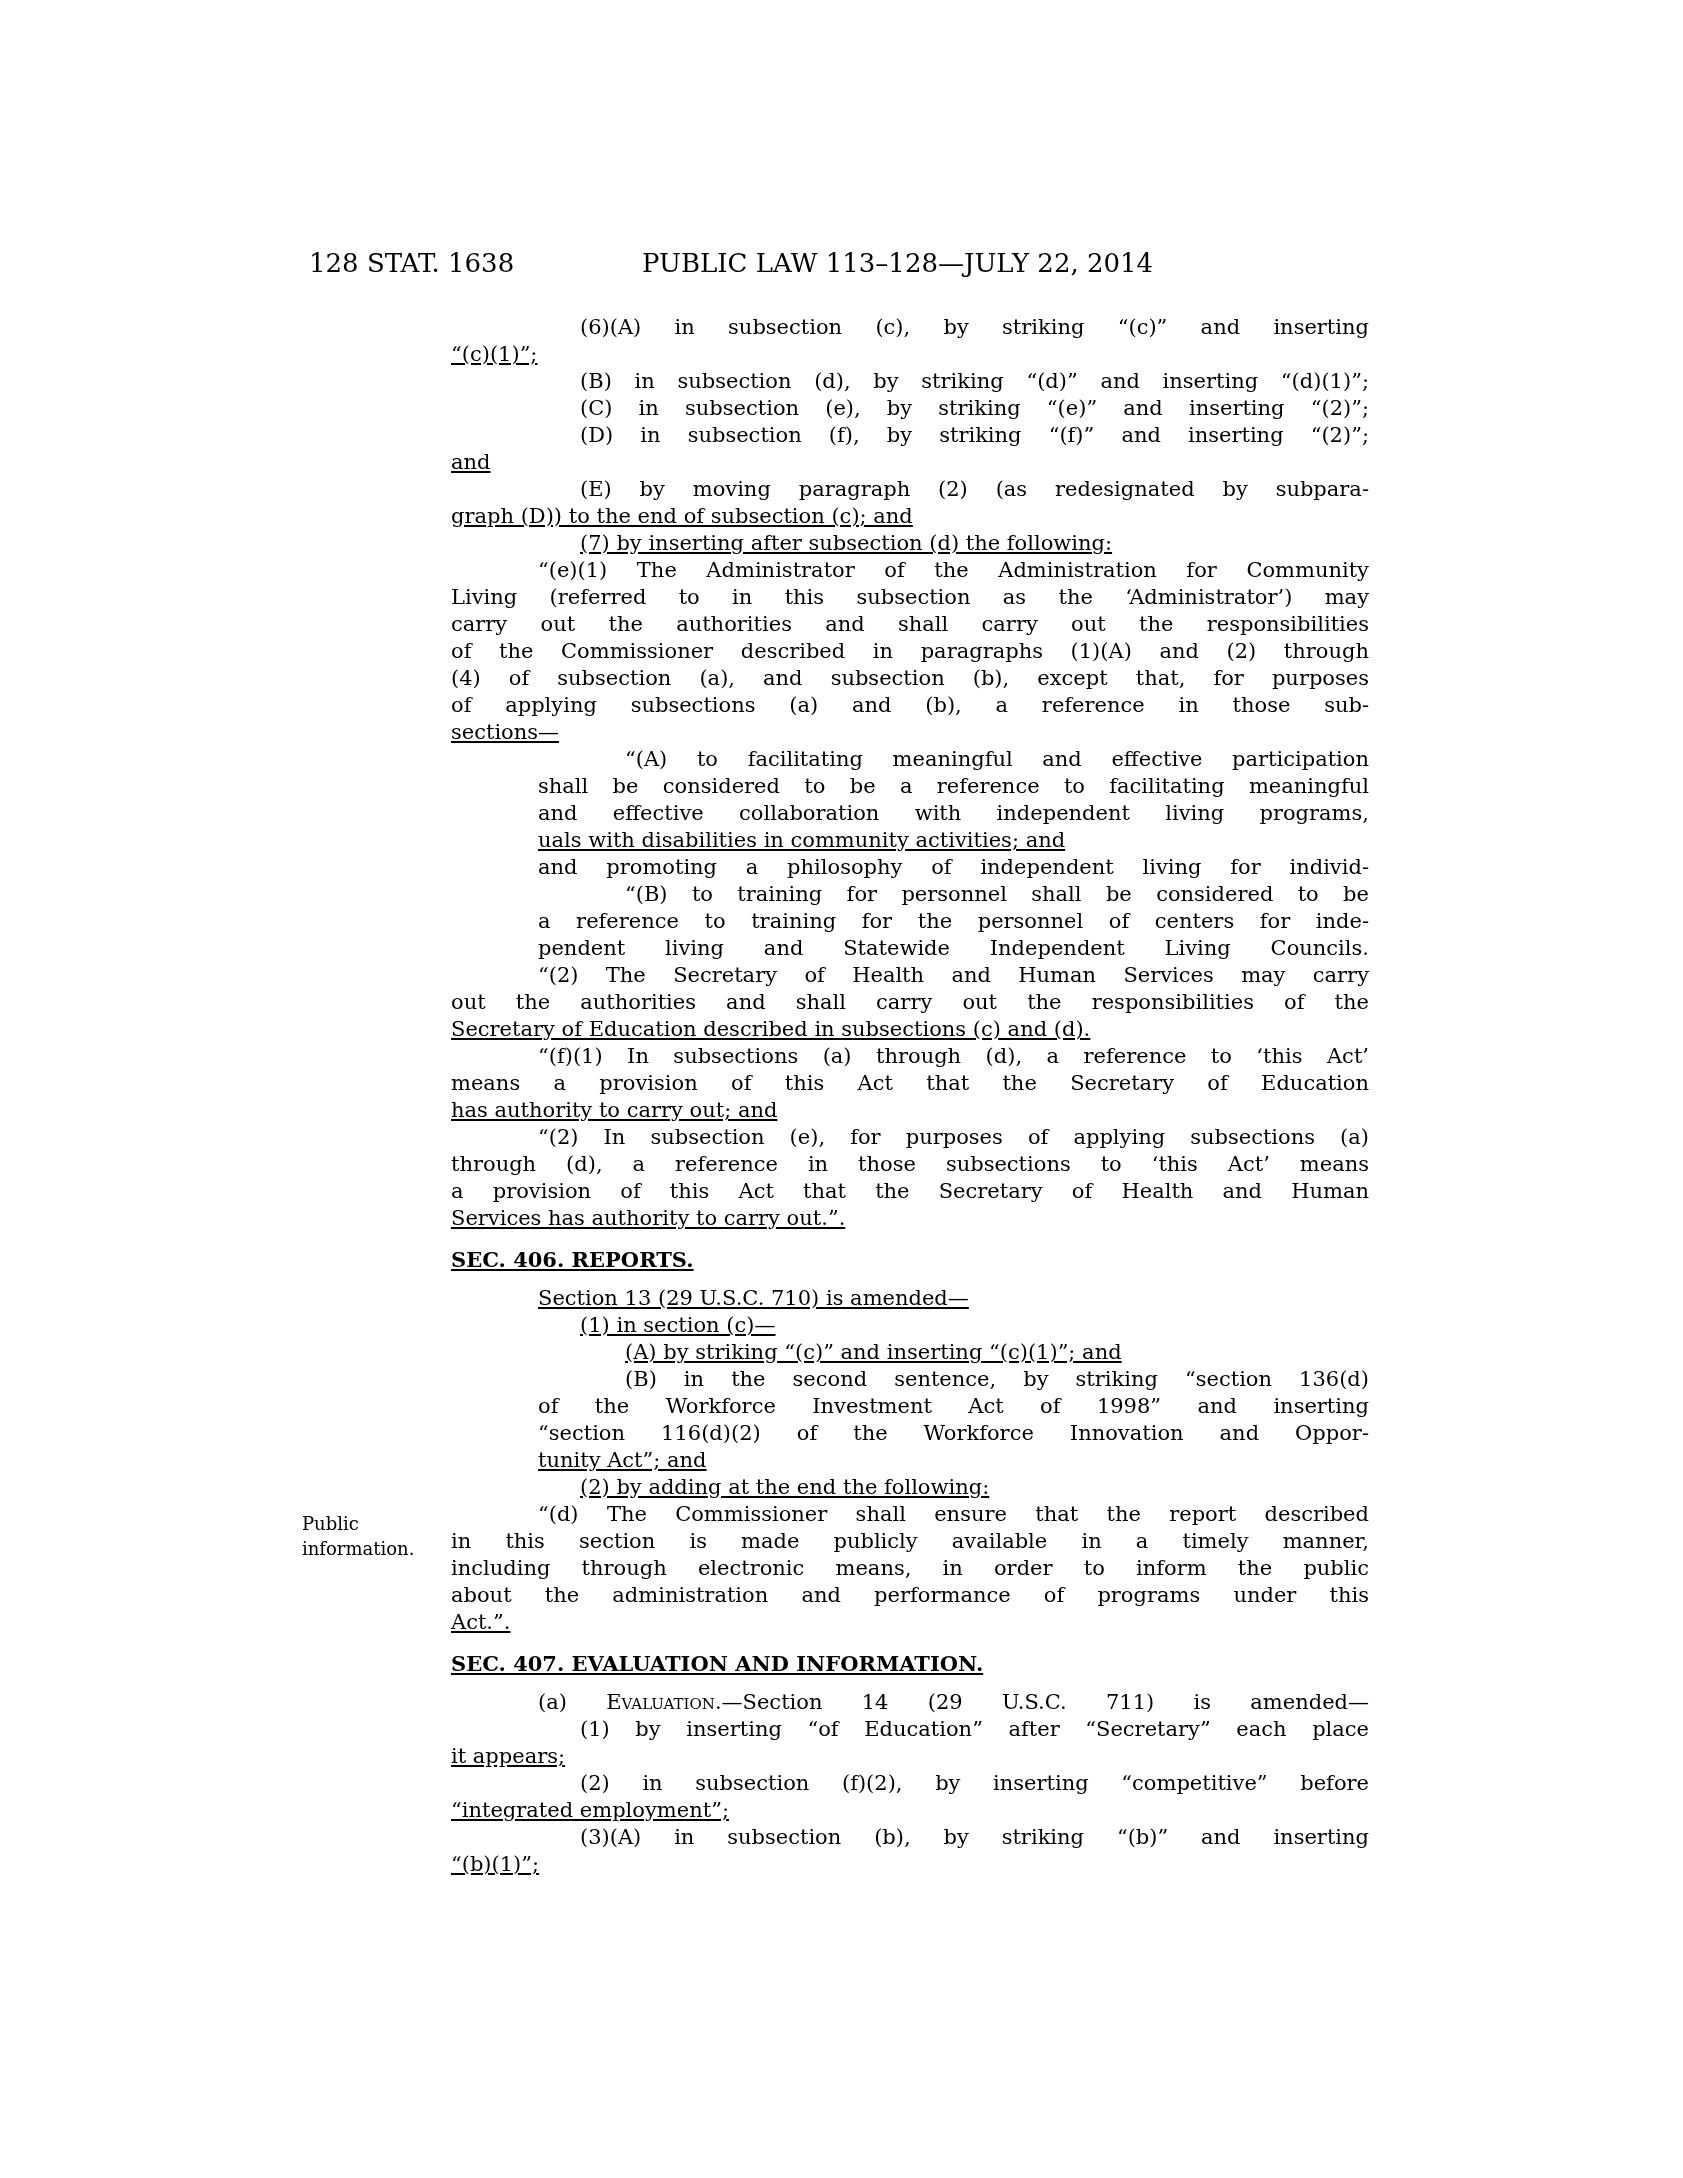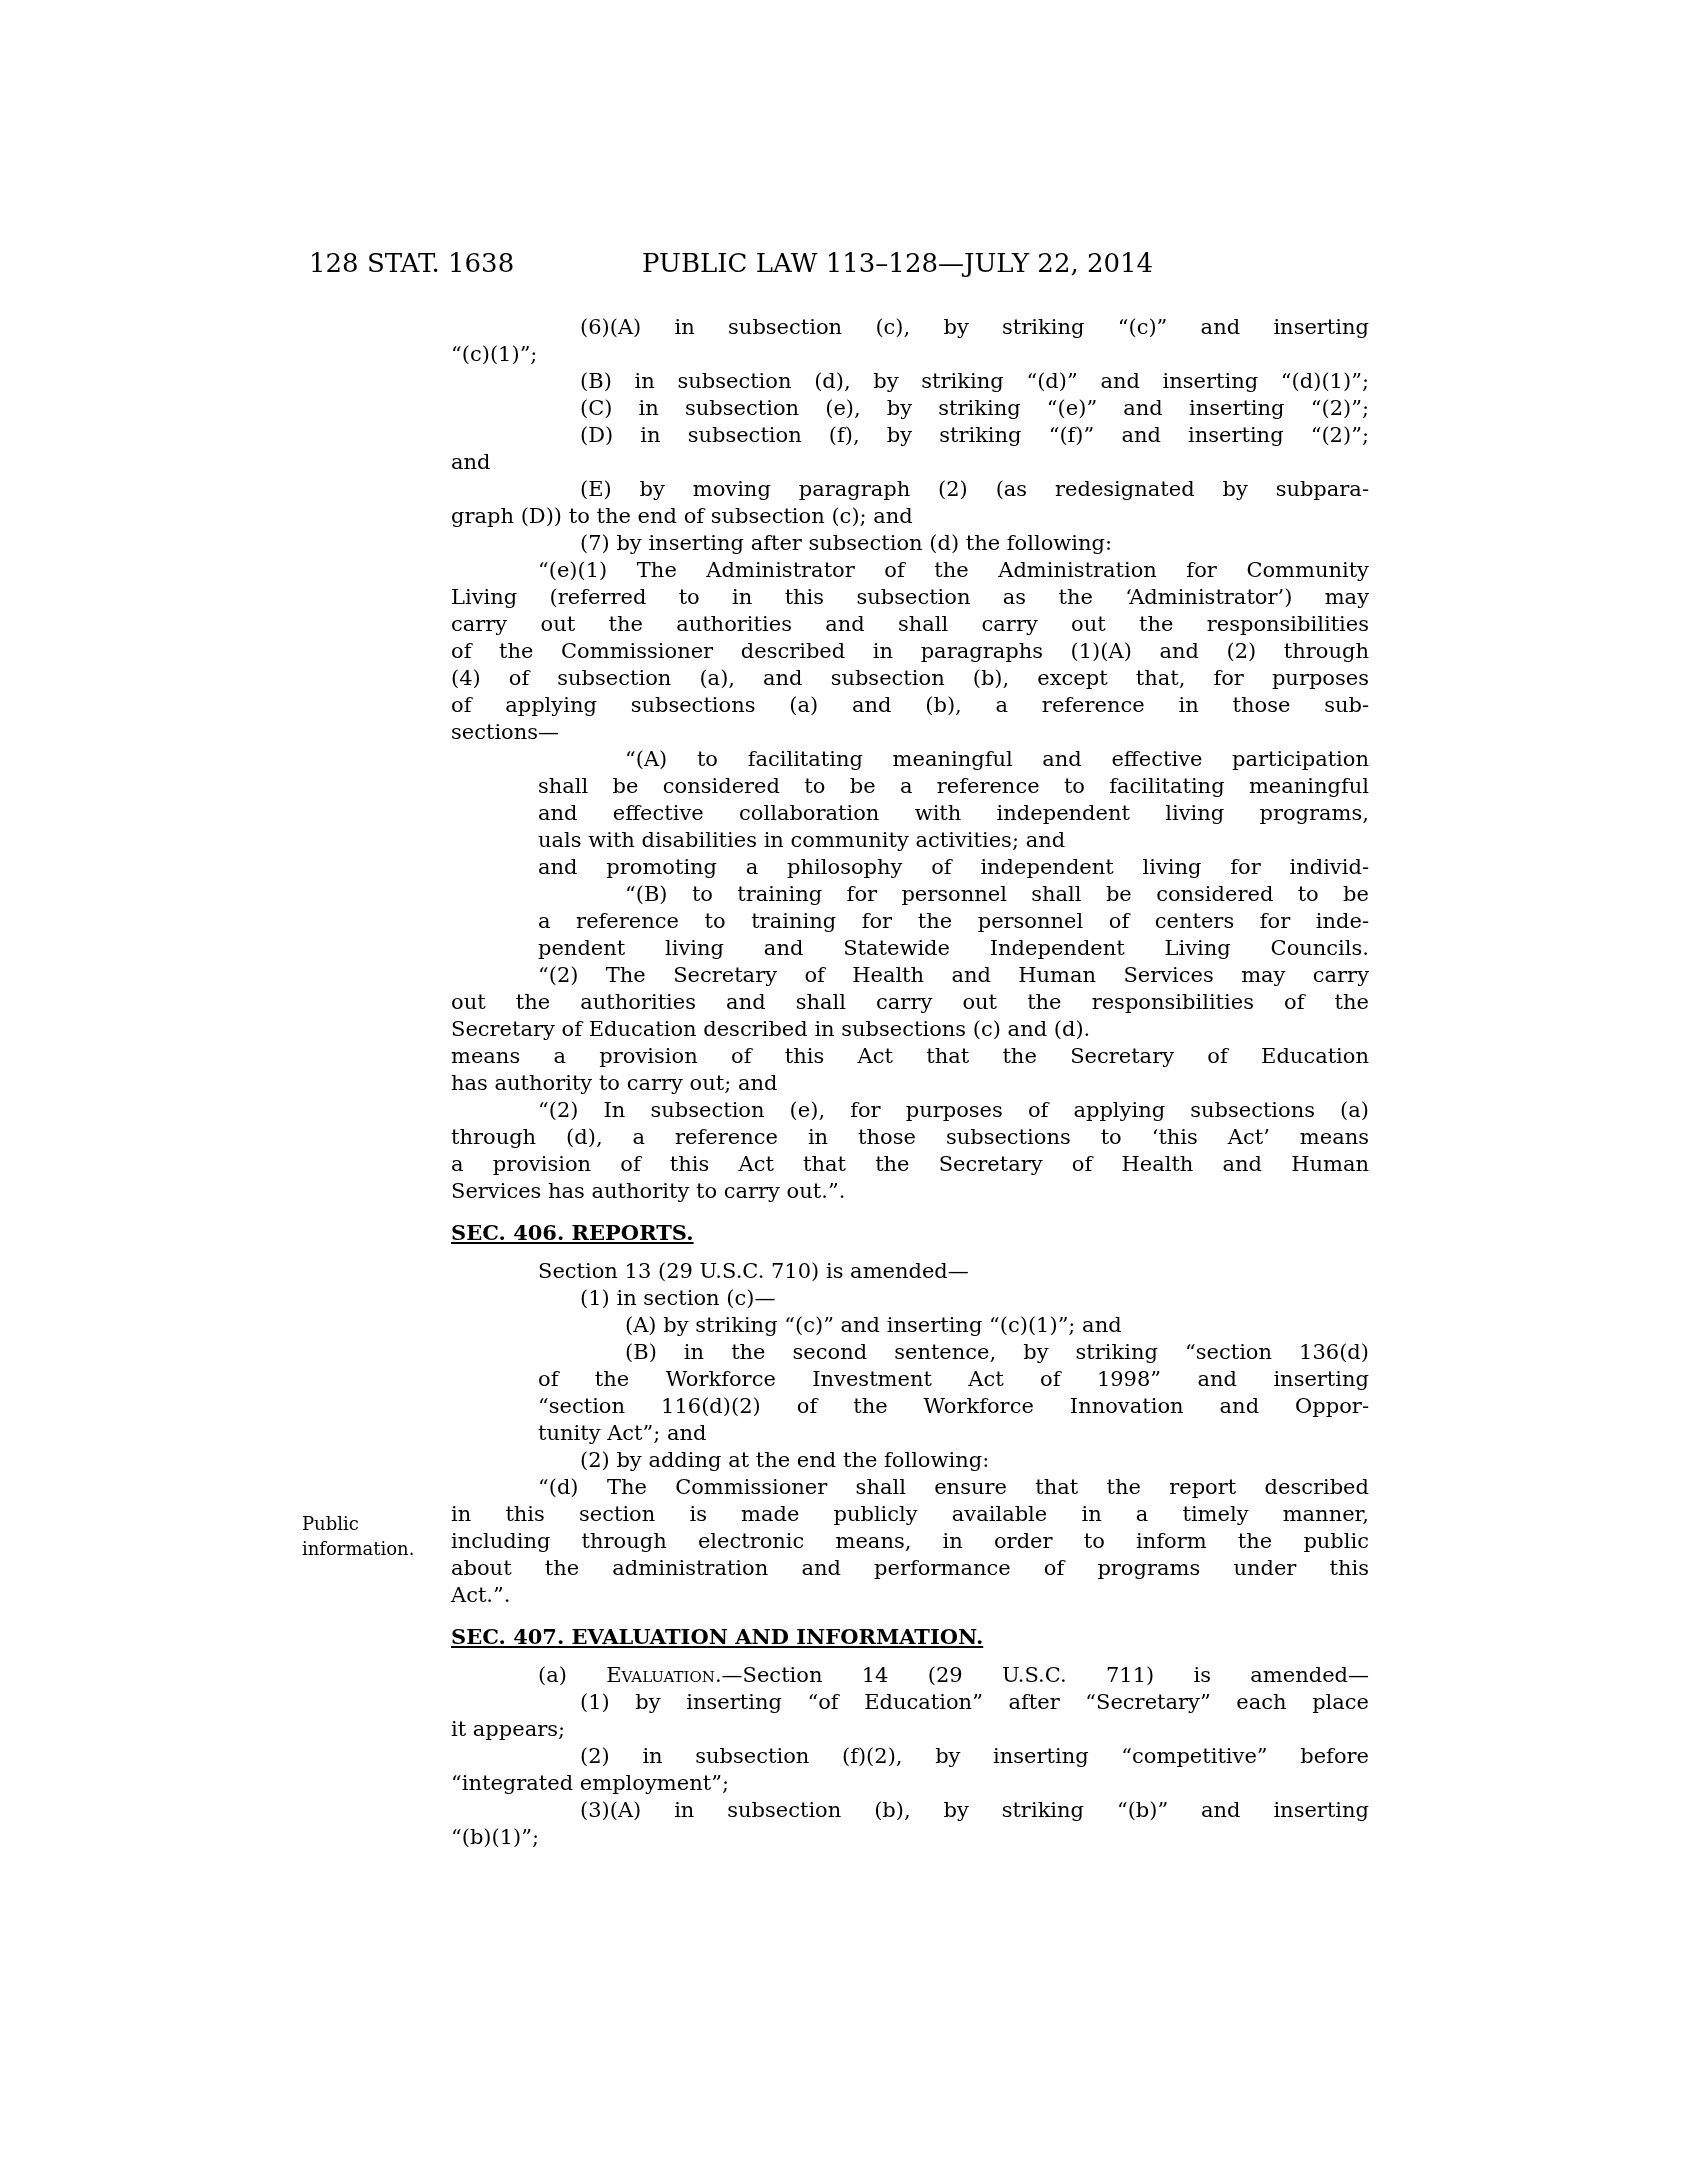--- a/index.html
+++ b/index.html
@@ -56,20 +56,21 @@
   }
   .line {
     text-align: justify;
     text-align-last: justify;
     height: 27px;
     overflow: visible;
   }
   .line.last {
     text-align: left;
     text-align-last: left;
+    text-decoration: underline;
   }
   .heading {
     font-weight: bold;
     margin: 14px 0 12px 0;
     text-align: left;
     text-align-last: left;
     height: 27px;
     text-decoration: underline;
   }
   .sc {
@@ -104,20 +105,21 @@
       <div class="line" style="padding-left: 87px;">shall be considered to be a reference to facilitating meaningful</div>
       <div class="line" style="padding-left: 87px;">and effective collaboration with independent living programs,</div>
       <div class="line last" style="padding-left: 87px;">uals with disabilities in community activities; and</div>
       <div class="line" style="padding-left: 87px;">and promoting a philosophy of independent living for individ-</div>
       <div class="line" style="padding-left: 174px;">“(B) to training for personnel shall be considered to be</div>
       <div class="line" style="padding-left: 87px;">a reference to training for the personnel of centers for inde-</div>
       <div class="line" style="padding-left: 87px;">pendent living and Statewide Independent Living Councils.</div>
       <div class="line" style="padding-left: 87px;">“(2) The Secretary of Health and Human Services may carry</div>
       <div class="line" style="padding-left: 0px;">out the authorities and shall carry out the responsibilities of the</div>
       <div class="line last" style="padding-left: 0px;">Secretary of Education described in subsections (c) and (d).</div>
+      <div class="line" style="padding-left: 87px;">“(f)(1) In subsections (a) through (d), a reference to ‘this Act’</div>
       <div class="line" style="padding-left: 0px;">means a provision of this Act that the Secretary of Education</div>
       <div class="line last" style="padding-left: 0px;">has authority to carry out; and</div>
       <div class="line" style="padding-left: 87px;">“(2) In subsection (e), for purposes of applying subsections (a)</div>
       <div class="line" style="padding-left: 0px;">through (d), a reference in those subsections to ‘this Act’ means</div>
       <div class="line" style="padding-left: 0px;">a provision of this Act that the Secretary of Health and Human</div>
       <div class="line last" style="padding-left: 0px;">Services has authority to carry out.”.</div>
       <div class="heading">SEC. 406. REPORTS.</div>
       <div class="line last" style="padding-left: 87px;">Section 13 (29 U.S.C. 710) is amended—</div>
       <div class="line last" style="padding-left: 129px;">(1) in section (c)—</div>
       <div class="line last" style="padding-left: 174px;">(A) by striking “(c)” and inserting “(c)(1)”; and</div>

